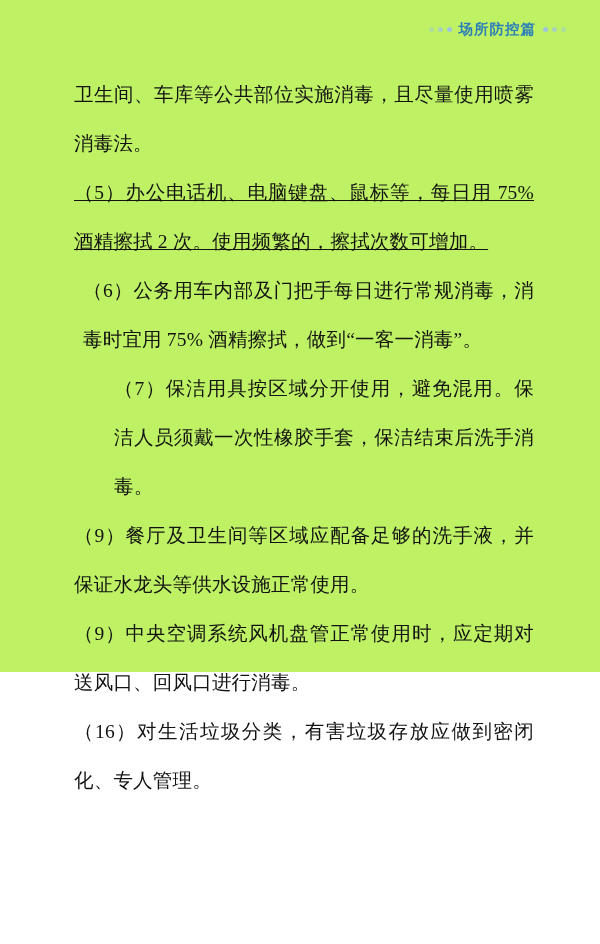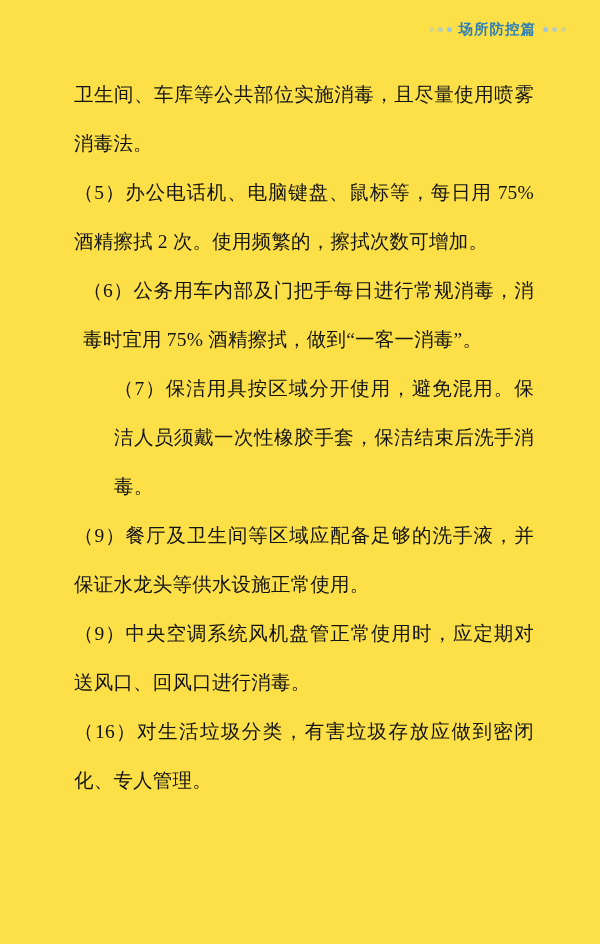--- a/index.html
+++ b/index.html
@@ -11,23 +11,23 @@
     height: 944px;
     background: #ffffff;
     font-family: "Liberation Serif", "DejaVu Serif", serif;
     color: #111111;
     position: relative;
     overflow: hidden;
   }
   .page {
     position: relative;
     width: 600px;
-    height: 944px;
+    height: 672px;
     box-sizing: border-box;
-    background: #fde047;
+    background: #bef264;
   }
   
   .header {
     position: absolute;
     top: 18px;
     right: 34px;
     display: flex;
     align-items: center;
     gap: 7px;
     height: 22px;
@@ -103,21 +103,21 @@
     <span class="header-title">场所防控篇</span>
     <span class="dots right">
       <span></span>
         <span></span>
         <span></span>
     </span>
   </div>
 
   <div class="content">
     <p class="para">卫生间、车库等公共部位实施消毒，且尽量使用喷雾消毒法。</p>
-    <p class="para" style="text-indent: 0px;">（5）办公电话机、电脑键盘、鼠标等，每日用 75% 酒精擦拭 2 次。使用频繁的，擦拭次数可增加。</p>
+    <p class="para" style="text-indent: 0px; text-decoration: underline;">（5）办公电话机、电脑键盘、鼠标等，每日用 75% 酒精擦拭 2 次。使用频繁的，擦拭次数可增加。</p>
     <p class="para" style="text-indent: 0px; margin-left: 9px;">（6）公务用车内部及门把手每日进行常规消毒，消毒时宜用 75% 酒精擦拭，做到“一客一消毒”。</p>
     <p class="para" style="text-indent: 0px; margin-left: 40px;">（7）保洁用具按区域分开使用，避免混用。保洁人员须戴一次性橡胶手套，保洁结束后洗手消毒。</p>
     <p class="para" style="text-indent: 0px;">（9）餐厅及卫生间等区域应配备足够的洗手液，并保证水龙头等供水设施正常使用。</p>
     <p class="para" style="text-indent: 0px;">（9）中央空调系统风机盘管正常使用时，应定期对送风口、回风口进行消毒。</p>
     <p class="para" style="text-indent: 0px;">（16）对生活垃圾分类，有害垃圾存放应做到密闭化、专人管理。</p>
   </div>
 
 
 </div>
 

